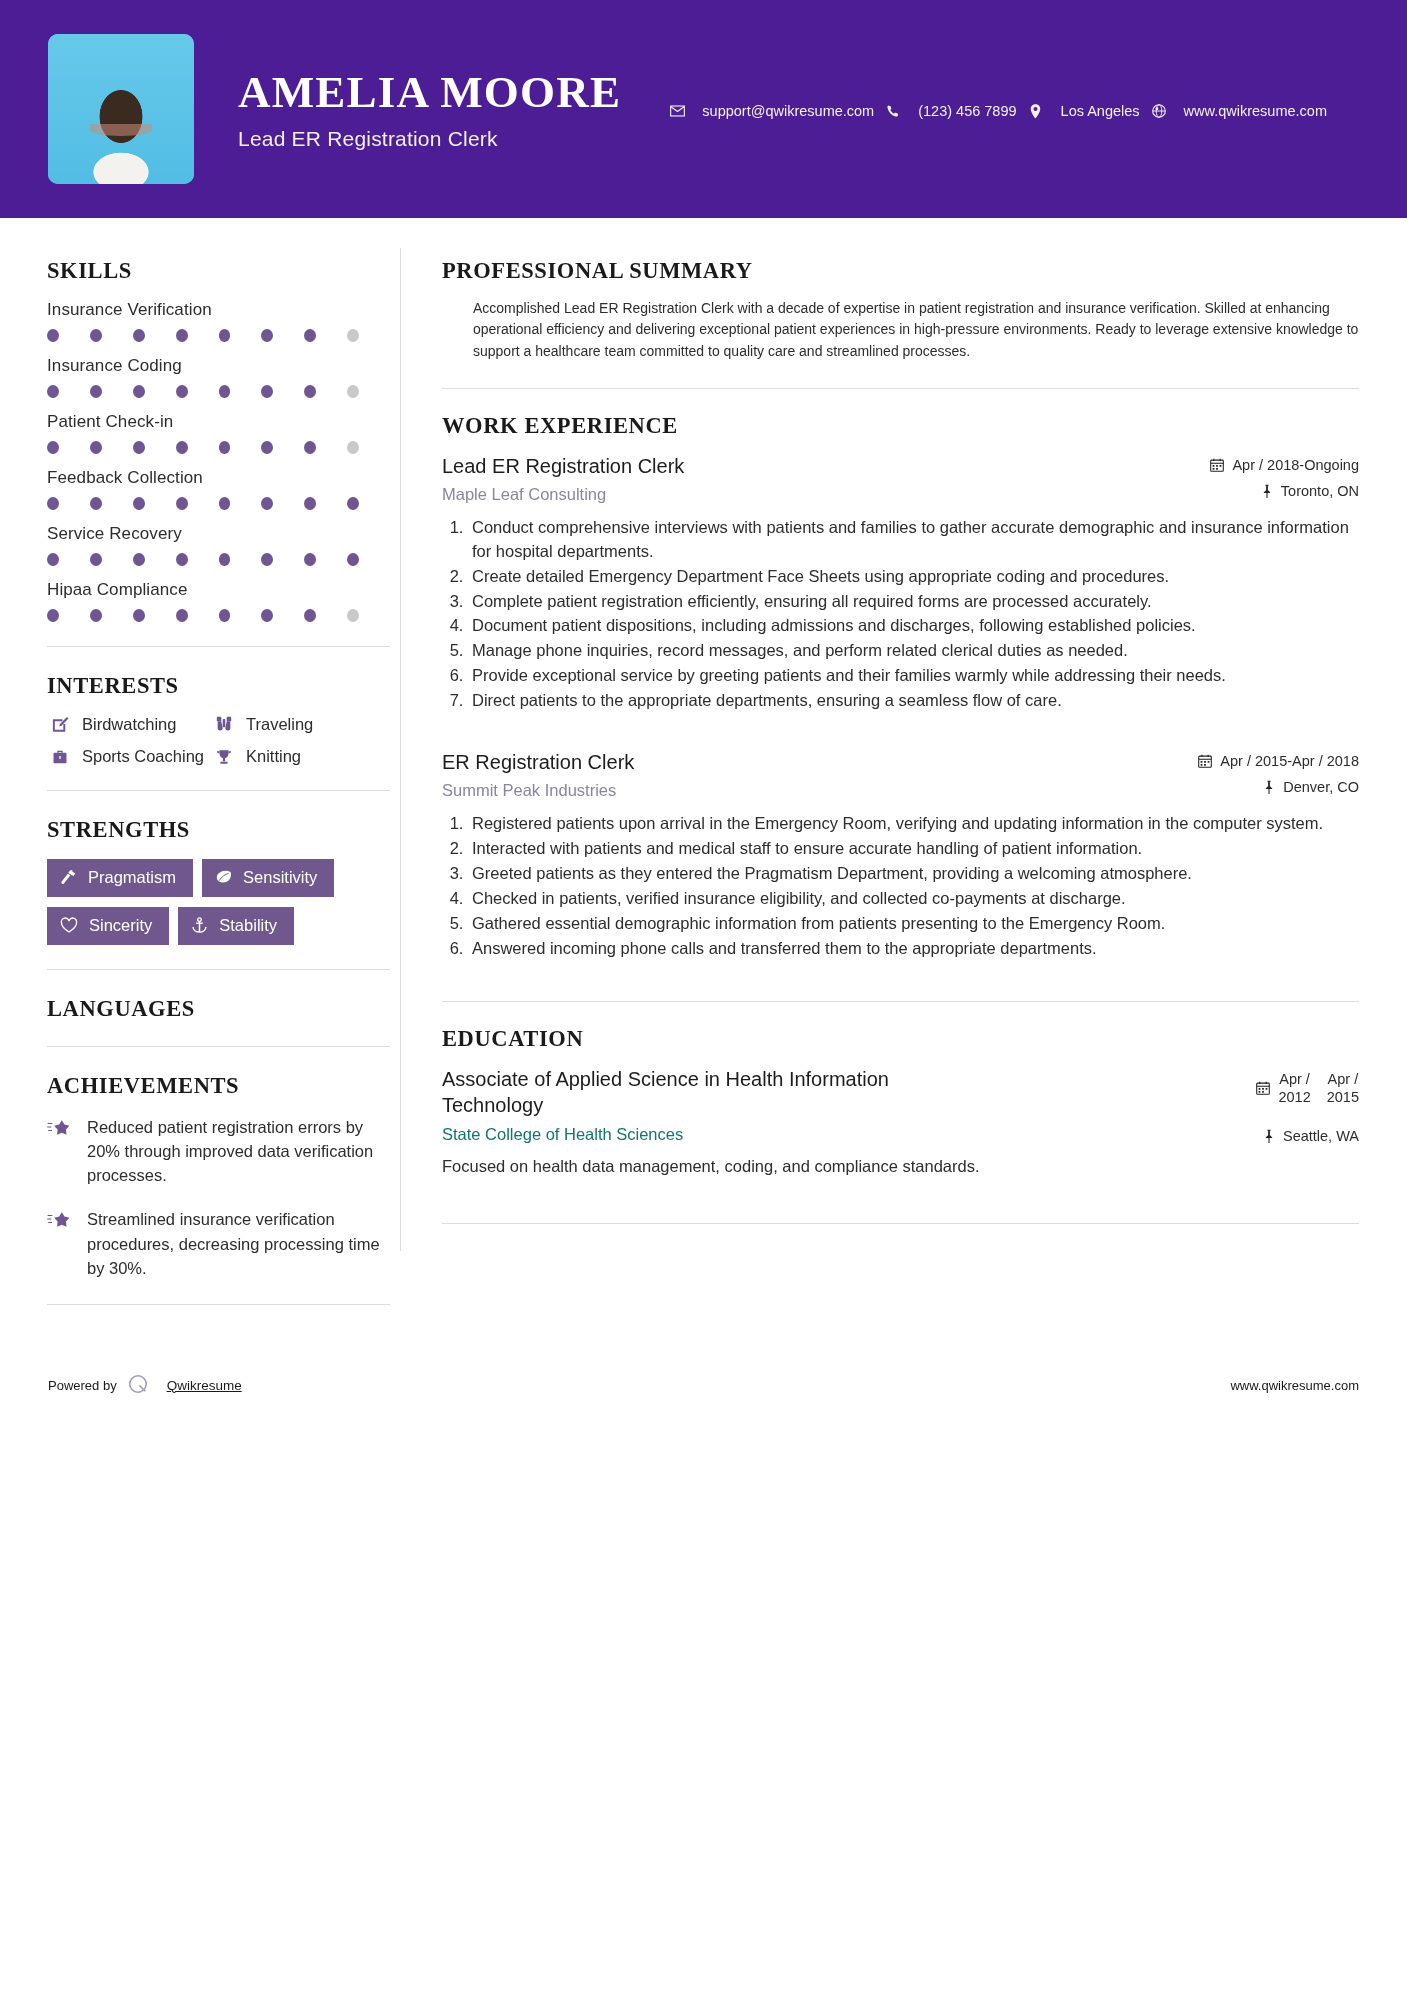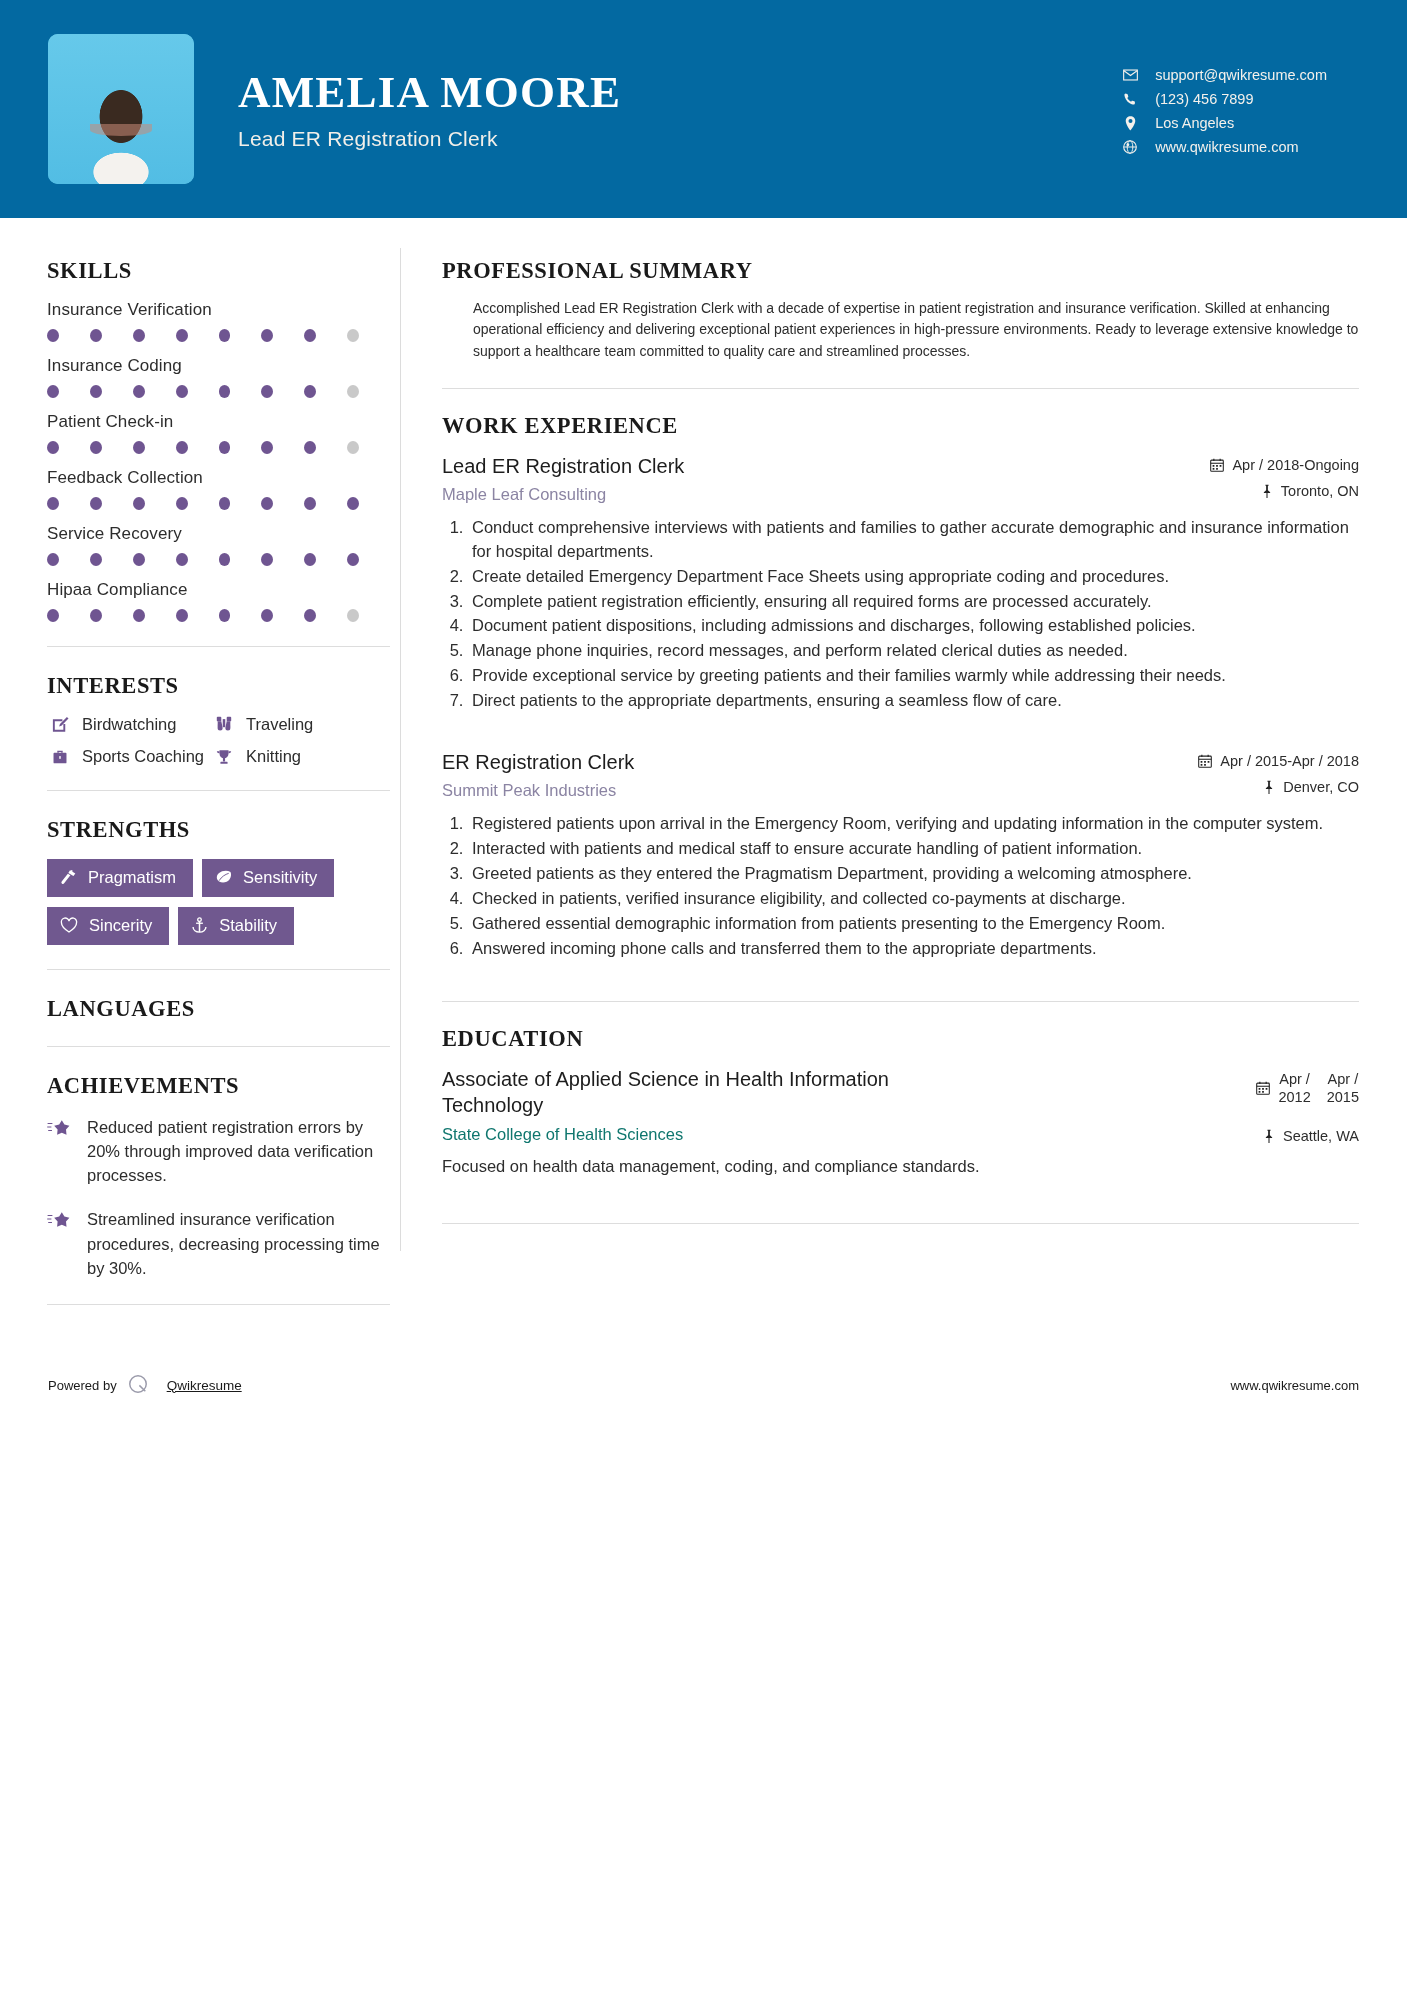--- a/index.html
+++ b/index.html
@@ -12,21 +12,21 @@
     position: relative;
     width: 1407px;
     min-height: 1990px;
     background: #ffffff;
     overflow: hidden;
   }
 
   
   .header {
     height: 218px;
-    background: #0369a1;
+    background: #4c1d95;
     display: flex;
     align-items: center;
     padding: 0 48px;
     position: relative;
   }
   .avatar-wrap {
     width: 146px;
     height: 150px;
     border-radius: 10px;
     overflow: hidden;
@@ -65,21 +65,21 @@
   }
   .job-title {
     font-size: 21px;
     color: #f2efe9;
     margin-top: 9px;
     letter-spacing: .2px;
   }
   .contact-block {
     margin-left: auto;
     display: flex;
-    flex-direction: column;
+    flex-direction: row;
     gap: 8px;
     padding-right: 32px;
     padding-top: 4px;
   }
   .contact-row {
     display: flex;
     align-items: center;
     color: #f4f1ec;
     font-size: 14.5px;
   }

